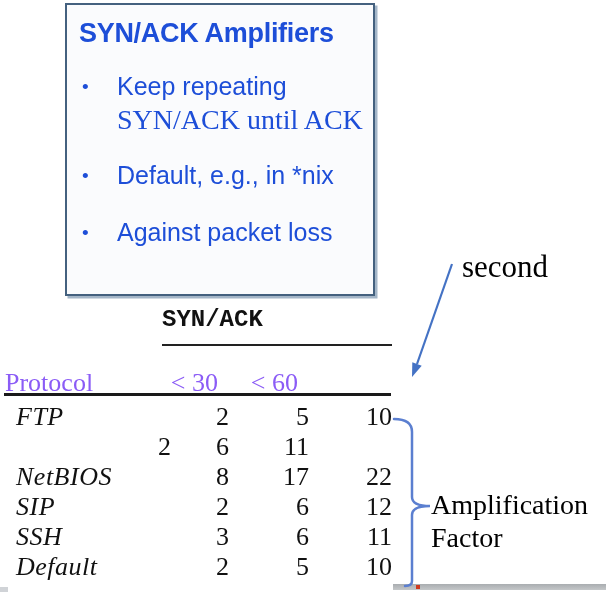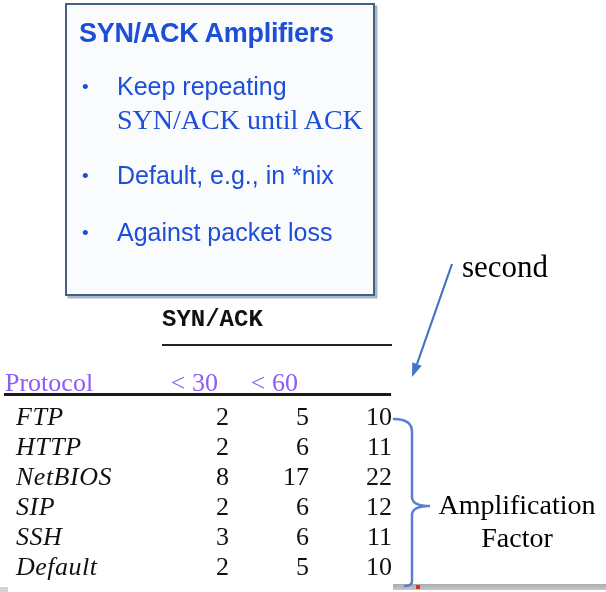--- a/index.html
+++ b/index.html
@@ -28,21 +28,21 @@
   .tbl-thick-rule{position:absolute;left:4px;top:393px;width:387px;height:3px;background:#1a1a1a;}
   .tbl-rows{position:absolute;left:16px;top:402px;width:376px;}
   .trow{display:grid;grid-template-columns:155px 58px 80px 83px;height:30px;line-height:30px;
         font-size:26px;color:#111;}
   .cell.proto{text-align:left;font-style:italic;letter-spacing:0.5px;}
   .cell.num{text-align:right;}
   .cell.hnum{text-align:right;}
 
   
   .second-label{position:absolute;left:462px;top:249px;font-size:31px;color:#000;}
-  .amp-label{position:absolute;left:431px;top:488px;width:172px;text-align:center;
+  .amp-label{position:absolute;left:431px;top:488px;width:172px;text-align:left;
              font-size:28px;line-height:33px;color:#000;}
   .ann-svg{position:absolute;left:0;top:0;width:606px;height:592px;pointer-events:none;}
 
   
   .strip-right{position:absolute;left:393px;top:584px;width:213px;height:6px;
                background:linear-gradient(#a9adb0,#c4c7c9);}
   .strip-left{position:absolute;left:0;top:587px;width:8px;height:5px;background:#d0d3d7;}
   .red-dot{position:absolute;left:416px;top:585px;width:4px;height:4px;background:#cf3a1e;}
 </style>
 </head>
@@ -83,21 +83,20 @@
 
   <div class="tbl-thick-rule"></div>
   <div class="tbl-rows">
       <div class="trow">
         <div class="cell proto">FTP</div>
         <div class="cell num">2</div>
         <div class="cell num">5</div>
         <div class="cell num">10</div>
       </div>
       <div class="trow">
-        <div class="cell proto">HTTP</div>
         <div class="cell num">2</div>
         <div class="cell num">6</div>
         <div class="cell num">11</div>
       </div>
       <div class="trow">
         <div class="cell proto">NetBIOS</div>
         <div class="cell num">8</div>
         <div class="cell num">17</div>
         <div class="cell num">22</div>
       </div>

